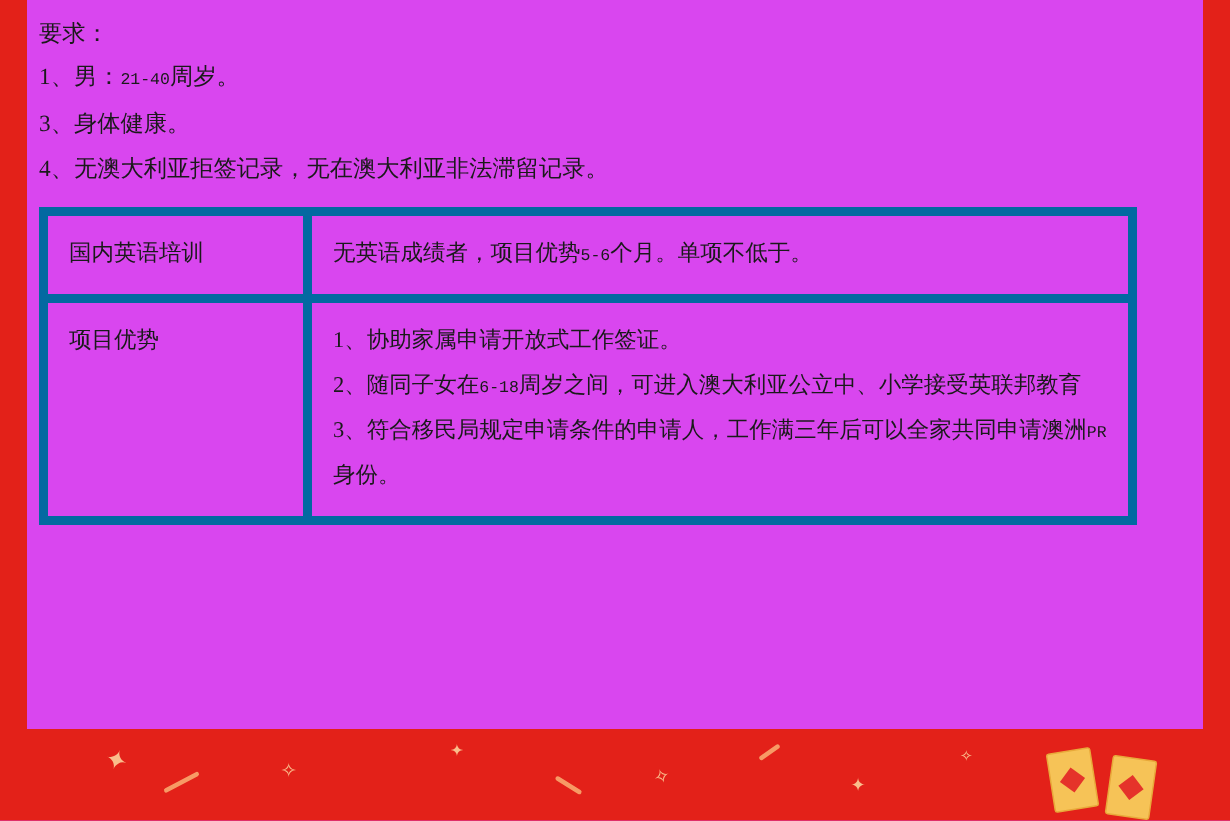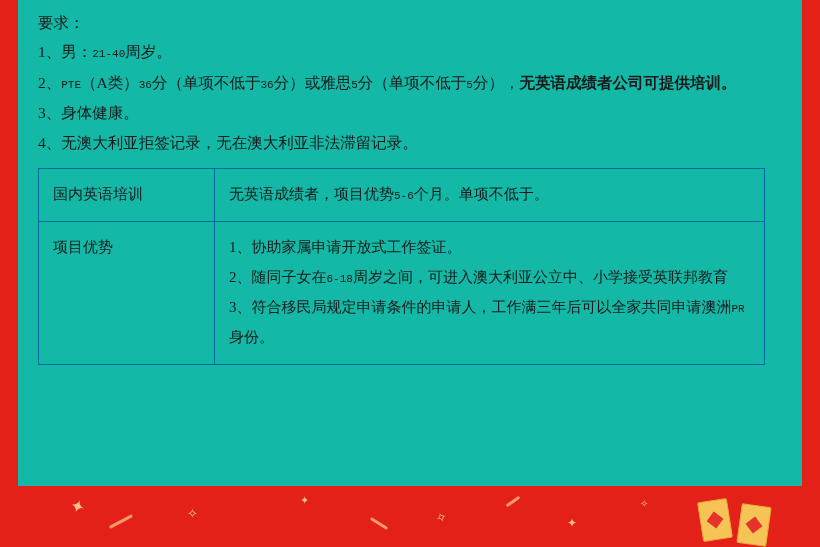--- a/index.html
+++ b/index.html
@@ -12,41 +12,41 @@
     overflow: hidden;
     position: relative;
   }
   
   .sheet {
     position: absolute;
     left: 18px;
     top: 0;
     width: 784px;
     height: 486px;
-    background: #14b8a6;
-    padding: 8px 10px 0 20px;
+    background: #d946ef;
+    padding: 8px 10px 0 8px;
   }
   .req-list {
     font-size: 15.5px;
     color: #1a1a1a;
     line-height: 1.95;
   }
   .req-title { font-size: 15.5px; color:#1a1a1a; line-height: 1.9; }
   .req-line { white-space: normal; }
   .mono { font-family: "Liberation Mono", "DejaVu Sans Mono", monospace; font-size: 11px; }
   .bold { font-weight: bold; }
   
   table.info {
     margin-top: 10px;
     width: 726px;
     border-collapse: collapse;
     table-layout: fixed;
   }
   table.info td {
-    border: 1px solid #0369a1;
+    border: 6px solid #0369a1;
     vertical-align: top;
     padding: 10px 12px 12px 14px;
     font-size: 15px;
     color: #1a1a1a;
     line-height: 2.0;
   }
   table.info td.label { width: 176px; }
   table.info td.body { width: 550px; }
   .cellline { white-space: normal; }
 
@@ -96,21 +96,20 @@
 
 <div class="side l"></div>
 <div class="side r"></div>
 
 <div class="sheet">
 
   <div class="req-title">要求：</div>
 
   <div class="req-list">
       <div class="req-line"><span>1、男：</span><span class="mono">21-40</span><span>周岁。</span></div>
-      <div class="req-line"><span>2、</span><span class="mono">PTE</span><span>（A类）</span><span class="mono">36</span><span>分（单项不低于</span><span class="mono">36</span><span>分）或雅思</span><span class="mono">5</span><span>分（单项不低于</span><span class="mono">5</span><span>分），</span><span class="bold">无英语成绩者公司可提供培训。</span></div>
       <div class="req-line"><span>3、身体健康。</span></div>
       <div class="req-line"><span>4、无澳大利亚拒签记录，无在澳大利亚非法滞留记录。</span></div>
     </div>
 
   <table class="info">
     <tbody>
         <tr>
           <td class="label">国内英语培训</td>
           <td class="body">
             <div class="cellline"><span>无英语成绩者，项目优势</span><span class="mono">5-6</span><span>个月。单项不低于。</span></div>

